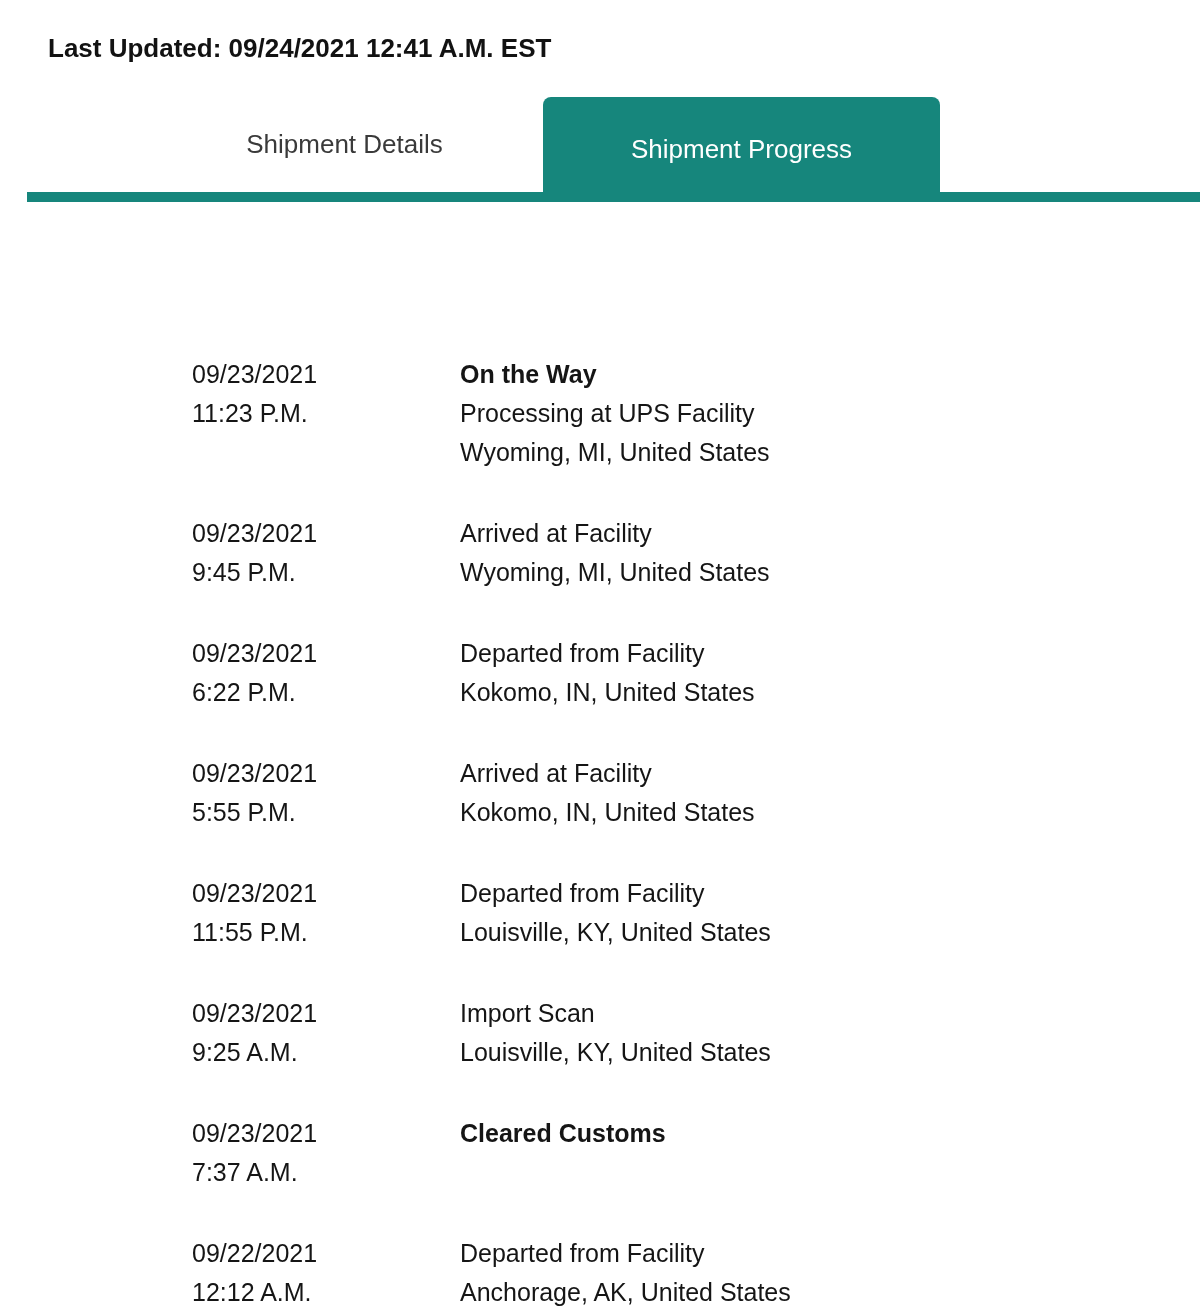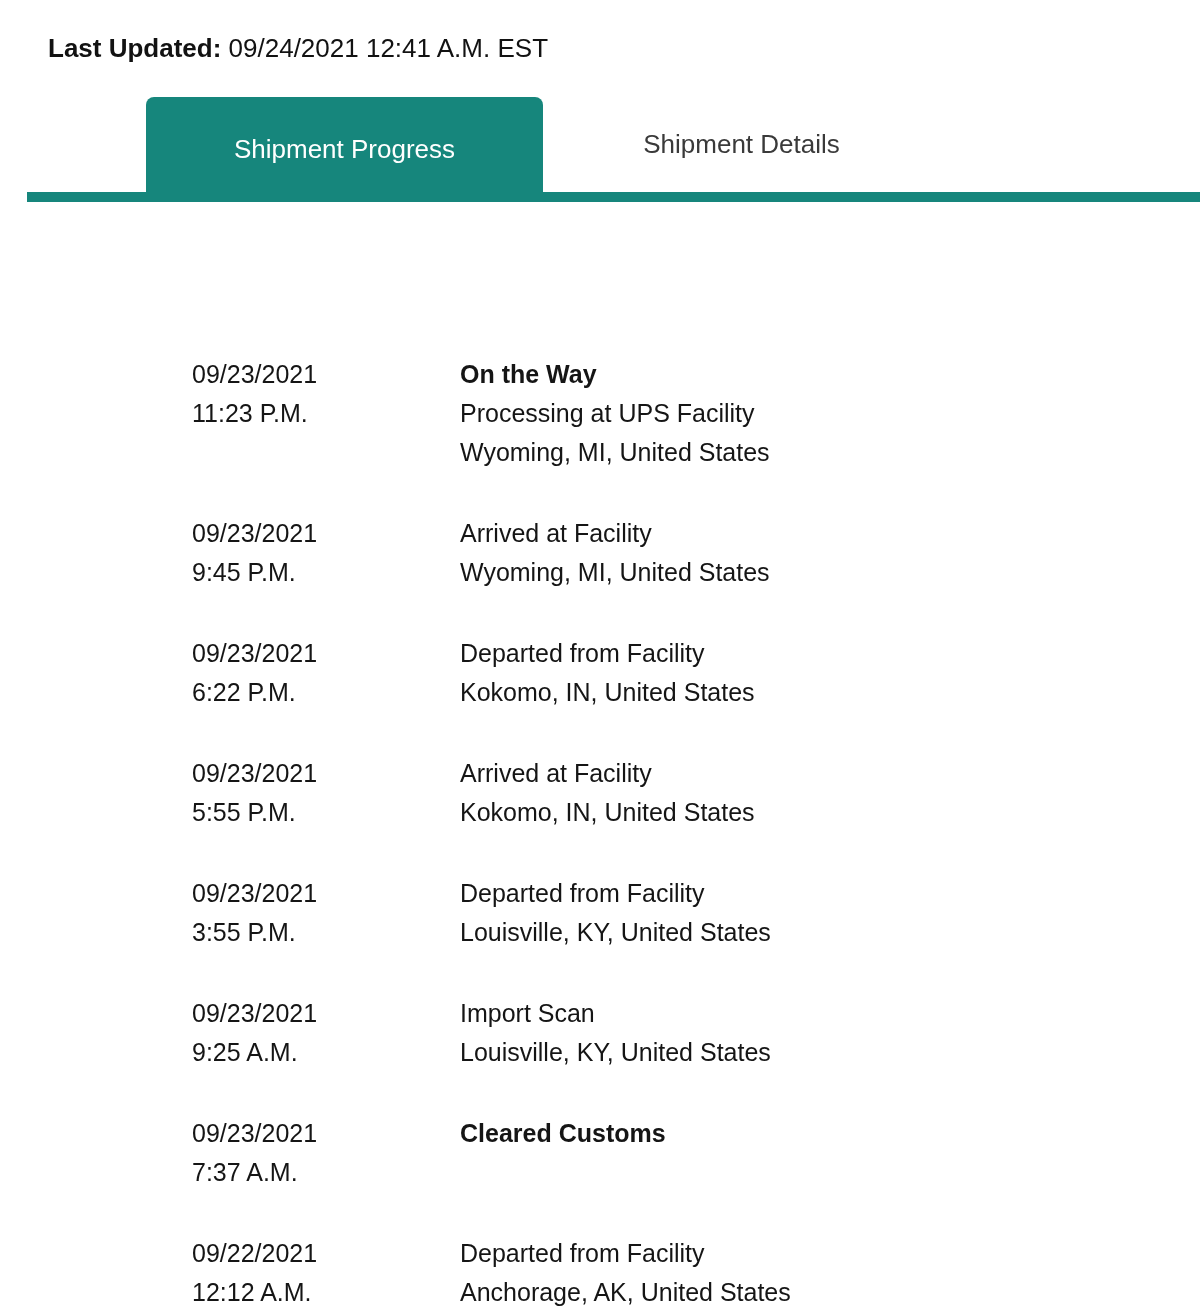--- a/index.html
+++ b/index.html
@@ -13,21 +13,21 @@
     overflow: hidden;
   }
   .last-updated {
     margin: 33px 0 0 32px;
     font-size: 26px;
     line-height: 30px;
     color: #121212;
     white-space: nowrap;
   }
   .last-updated .lbl { font-weight: bold; margin-left: 16px; }
-  .last-updated .val { font-weight: normal; }
+  .last-updated .val { font-weight: bold; }
 
   .tabs {
     display: flex;
     align-items: flex-start;
     margin: 34px 0 0 146px;
     height: 95px;
     position: relative;
     z-index: 2;
   }
   .tab {
@@ -82,22 +82,22 @@
 </style>
 </head>
 <body>
 
 <div class="last-updated">
   <span class="lbl">Last Updated:</span>
   <span class="val">09/24/2021 12:41 A.M. EST</span>
 </div>
 
 <div class="tabs">
+  <div class="tab inactive">Shipment Details</div>
   <div class="tab active">Shipment Progress</div>
-  <div class="tab inactive">Shipment Details</div>
 </div>
 <div class="tab-underline"></div>
 
 <div class="events">
   <div class="event">
     <div class="date-col">
       <div>09/23/2021</div>
       <div>11:23 P.M.</div>
     </div>
     <div class="desc-col">
@@ -136,21 +136,21 @@
     </div>
     <div class="desc-col">
       <div class="title">Arrived at Facility</div>
     <div>Kokomo, IN, United States</div>
       </div>
   </div>
 
   <div class="event">
     <div class="date-col">
       <div>09/23/2021</div>
-      <div>3:55 P.M.</div>
+      <div>11:55 P.M.</div>
     </div>
     <div class="desc-col">
       <div class="title">Departed from Facility</div>
     <div>Louisville, KY, United States</div>
       </div>
   </div>
 
   <div class="event">
     <div class="date-col">
       <div>09/23/2021</div>

